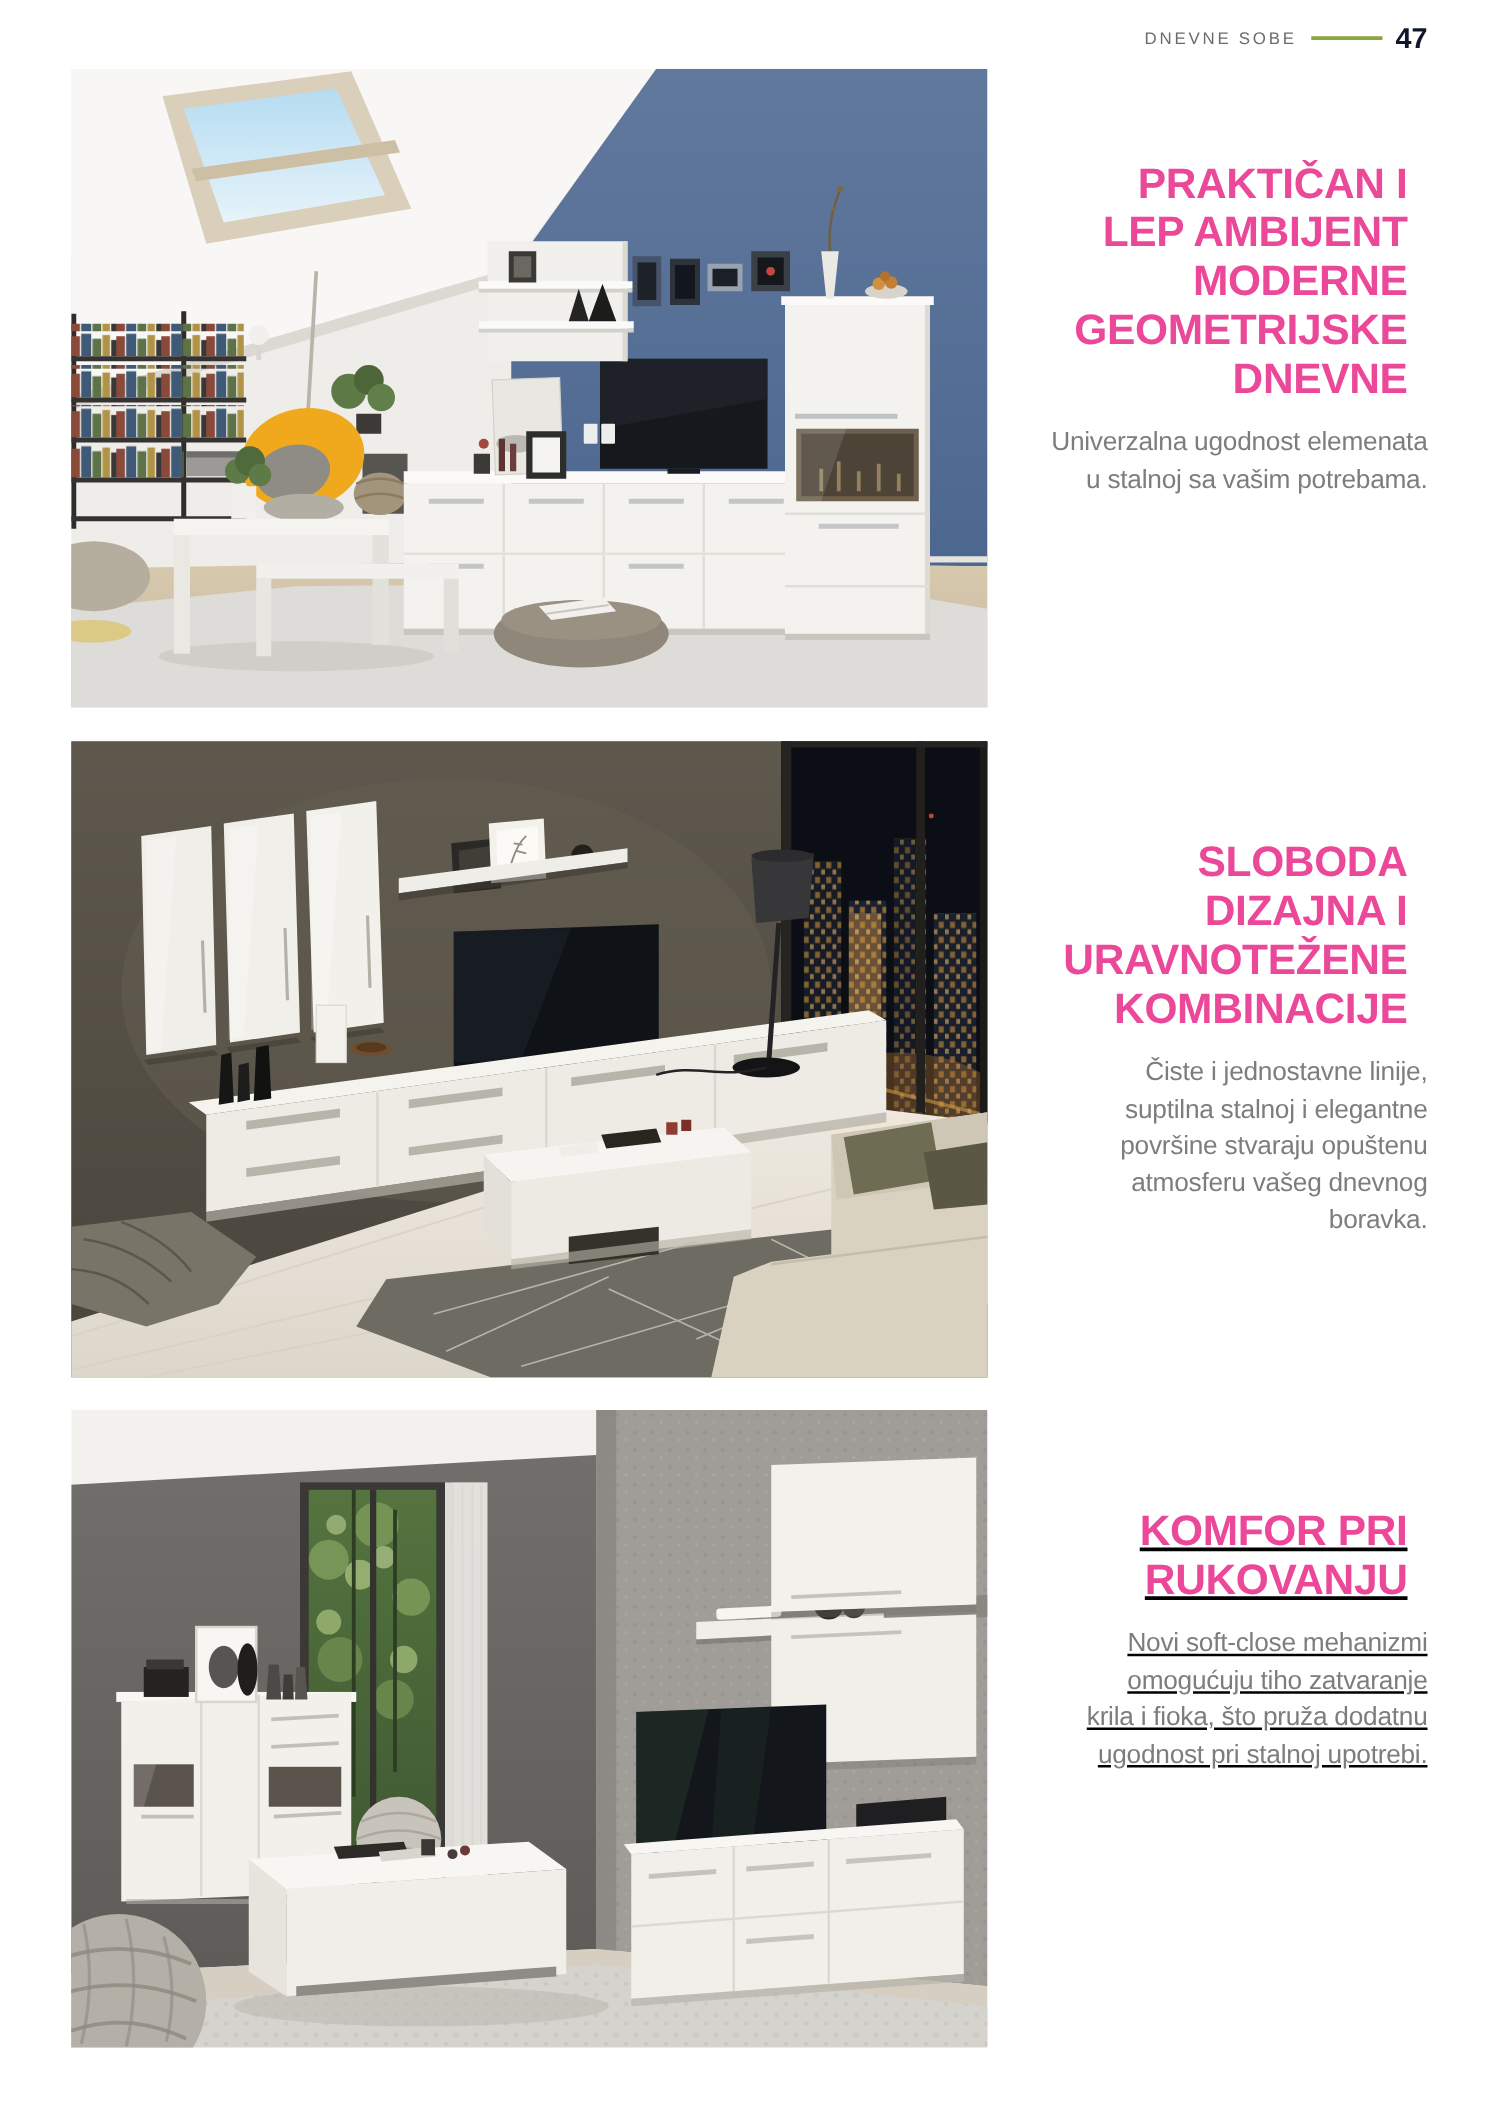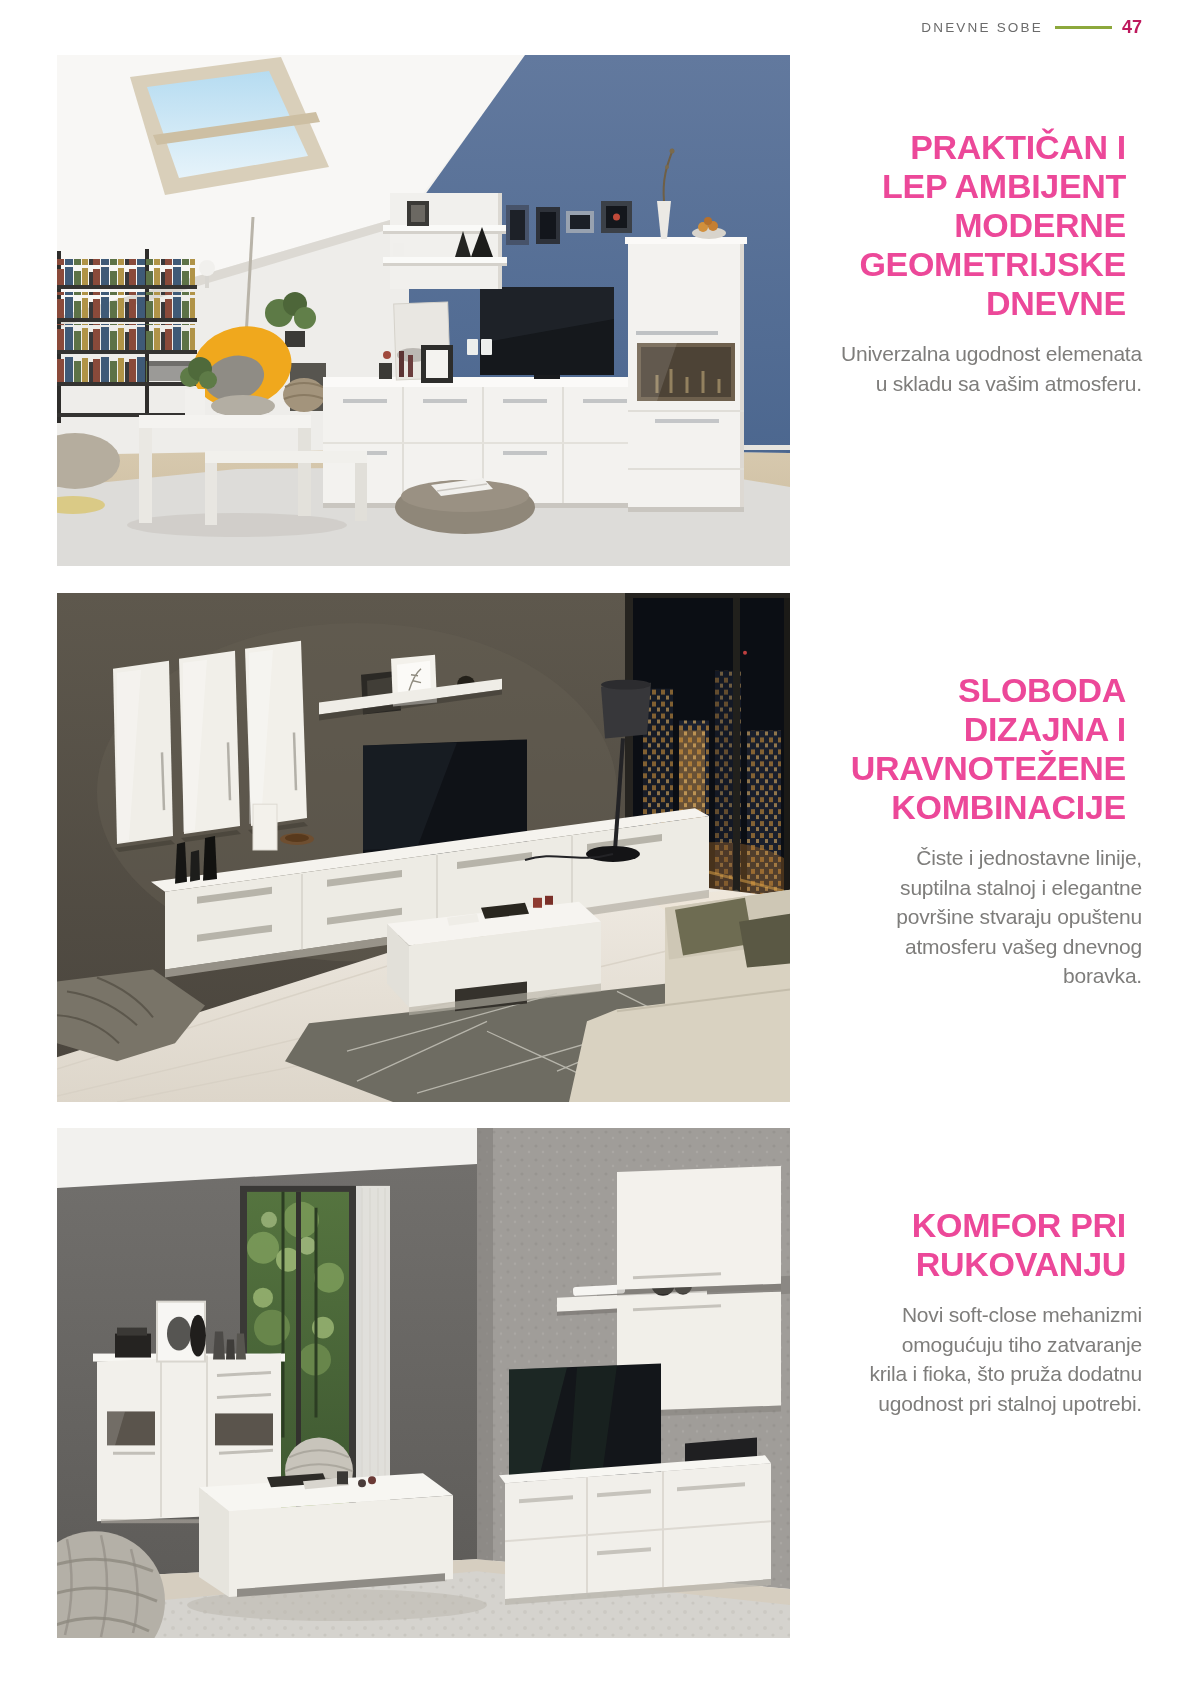--- a/index.html
+++ b/index.html
@@ -4,32 +4,32 @@
 <style>
   html,body{margin:0;padding:0;background:#ffffff;}
   .page{
     position:relative;width:1200px;height:1697px;background:#ffffff;
     overflow:hidden;font-family:"Liberation Sans", sans-serif;
   }
   
   .hdr{position:absolute;top:17px;right:58px;display:flex;align-items:center;}
   .kicker{font-size:13.5px;letter-spacing:2.2px;color:#6b6b6b;}
   .rule{width:57px;height:3px;background:#8ca83c;margin:0 10px 0 12px;}
-  .pageno{font-size:18px;font-weight:bold;color:#be185d;}
+  .pageno{font-size:23px;font-weight:bold;color:#0f172a;}
   
   .row{position:absolute;left:57px;width:1085px;}
   .row.r1{top:55px;height:511px;}
   .row.r2{top:593px;height:509px;}
   .row.r3{top:1128px;height:510px;}
   .photo{position:absolute;left:0;top:0;width:733px;height:100%;margin:0;}
   .photo svg{display:block;width:100%;height:100%;}
   .copy{position:absolute;right:0;top:0;width:340px;text-align:right;}
   .r1 .copy{padding-top:57px;}
   .r2 .copy{padding-top:62px;}
-  .r3 .copy{padding-top:62px;}
+  .r3 .copy{padding-top:62px;text-decoration:underline;}
   .copy h2{margin:16px;font-size:34px;line-height:39px;font-weight:bold;color:#ec4899;letter-spacing:-0.3px;}
   .copy h2 span{display:block;}
   .copy p{margin:14px 0 0;font-size:21px;line-height:29.5px;color:#7e7d7b;letter-spacing:-0.2px;}
   .copy p span{display:block;}
 </style>
 </head>
 <body>
 
 <div class="page">
 
@@ -233,21 +233,21 @@
     <aside class="copy">
       <h2>
         <span>PRAKTIČAN I</span>
         <span>LEP AMBIJENT</span>
         <span>MODERNE</span>
         <span>GEOMETRIJSKE</span>
         <span>DNEVNE</span>
       </h2>
       <p>
         <span>Univerzalna ugodnost elemenata</span>
-        <span>u skladu sa vašim atmosferu.</span>
+        <span>u stalnoj sa vašim potrebama.</span>
       </p>
     </aside>
   </section>
 
   <section class="row r2">
     <figure class="photo">
       <svg viewBox="0 0 733 511" preserveAspectRatio="none" aria-hidden="true">
         <defs>
           <linearGradient id="s2wall" x1="0" y1="0" x2="0" y2="1">
             <stop offset="0" stop-color="#5e584d"></stop>

